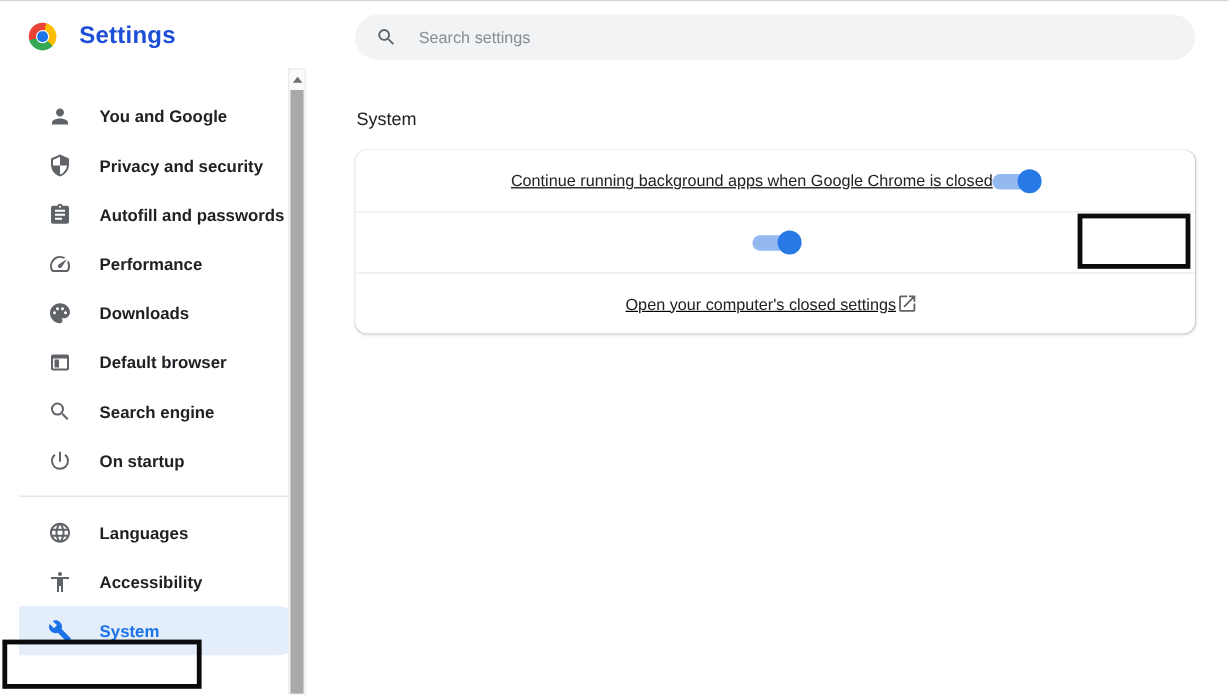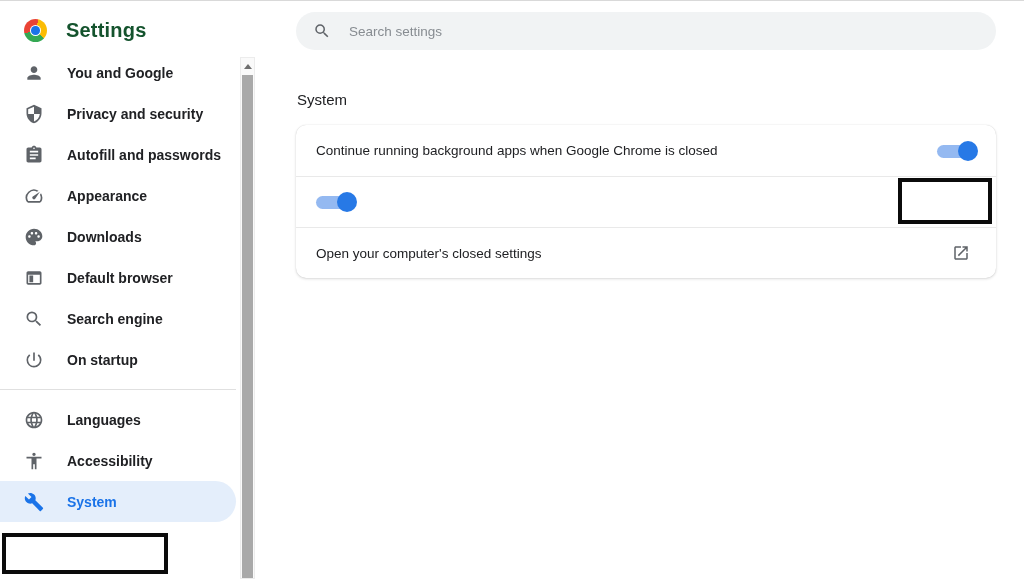--- a/index.html
+++ b/index.html
@@ -11,23 +11,23 @@
   .top-edge{position:absolute;top:0;left:0;right:0;height:1px;background:#d9d9d9;}
 
   
   .sidebar{position:absolute;left:0;top:0;width:256px;height:100%;}
   .sidebar-header{position:absolute;top:19px;left:24px;display:flex;align-items:center;gap:19px;}
   .chrome-logo{width:23px;height:23px;border-radius:50%;flex:none;
     background:conic-gradient(from 255deg,#ea4335 0 120deg,#fbbc04 120deg 240deg,#34a853 240deg 360deg);
     display:flex;align-items:center;justify-content:center;}
   .chrome-logo .ring{width:11.5px;height:11.5px;border-radius:50%;background:#fff;display:flex;align-items:center;justify-content:center;}
   .chrome-logo .core{width:8.5px;height:8.5px;border-radius:50%;background:#1a73e8;}
-  .app-title{font-size:20px;font-weight:700;color:#14532d;letter-spacing:.2px;}
-
-  .nav{position:absolute;top:52px;left:0;width:236px;}
+  .app-title{font-size:20px;font-weight:700;color:#1d4ed8;letter-spacing:.2px;}
+
+  .nav{position:absolute;top:76px;left:0;width:236px;padding-left:16px;}
   .nav-item{height:41px;display:flex;align-items:center;padding-left:24px;gap:23px;
     border-radius:0 20.5px 20.5px 0;cursor:pointer;box-sizing:border-box;}
   .nav-item .icon{width:20px;height:20px;color:#5f6368;flex:none;display:flex;}
   .nav-item .icon svg{width:20px;height:20px;}
   .nav-item .label{font-size:14px;font-weight:700;color:#202124;}
   .nav-item.hovered{background:var(--hover-bg);}
   .nav-item.active{background:var(--active-bg);}
   .nav-item.active .icon{color:var(--accent);}
   .nav-item.active .label{color:var(--accent);font-weight:700;}
   .nav-divider{height:1px;background:#e0e0e0;margin:9px 0;}
@@ -46,22 +46,22 @@
   .search-pill .icon{width:18px;height:18px;color:#5f6368;flex:none;display:flex;}
   .search-pill .icon svg{width:18px;height:18px;}
   .search-pill input{border:none;background:transparent;outline:none;flex:1;
     font-family:inherit;font-size:13.5px;color:#7f1d1d;}
   .search-pill input::placeholder{color:#878c91;}
 
   .section-title{margin:42px 0 0 1px;font-size:15px;color:#202124;line-height:16px;}
 
   .card{margin-top:17px;background:#fff;border-radius:10px;
     box-shadow:0 0 1px rgba(0,0,0,.18), 0 1px 3px rgba(0,0,0,.14);}
-  .row{height:51px;display:flex;align-items:center;justify-content:space-between;
-    padding:0 18px 0 20px;box-sizing:border-box;cursor:pointer;}
+  .row{height:51px;display:flex;align-items:center;justify-content:center;
+    padding:0 18px 0 20px;box-sizing:border-box;cursor:pointer;text-decoration:underline;}
   .row + .row{border-top:1px solid #e9e9e9;}
   .row .label{font-size:13.5px;color:#202124;}
 
   .toggle{position:relative;width:41px;height:20px;flex:none;cursor:pointer;}
   .toggle .track{position:absolute;left:0;top:4px;width:36px;height:13px;border-radius:7px;background:var(--toggle-track);}
   .toggle .thumb{position:absolute;right:0;top:0;width:20px;height:20px;border-radius:50%;background:var(--toggle-thumb);}
 
   .ext-icon{width:18px;height:18px;color:#5f6368;flex:none;display:flex;cursor:pointer;margin-right:8px;}
   .ext-icon svg{width:18px;height:18px;}
 
@@ -108,21 +108,21 @@
           </svg>
         </span>
         <span class="label">Autofill and passwords</span>
       </div>
       <div class="nav-item">
         <span class="icon">
           <svg viewBox="0 0 24 24">
             <path d="M20.38 8.57l-1.23 1.85a8 8 0 0 1-.22 7.58H5.07A8 8 0 0 1 15.58 6.85l1.85-1.23A10 10 0 0 0 3.35 19a2 2 0 0 0 1.72 1h13.85a2 2 0 0 0 1.74-1 10 10 0 0 0-.27-10.44zm-9.79 6.84a2 2 0 0 0 2.83 0l5.66-8.49-8.49 5.66a2 2 0 0 0 0 2.83z" fill="currentColor"></path>
           </svg>
         </span>
-        <span class="label">Appearance</span>
+        <span class="label">Performance</span>
       </div>
       <div class="nav-item">
         <span class="icon">
           <svg viewBox="0 0 24 24">
             <path d="M12 2C6.49 2 2 6.49 2 12s4.49 10 10 10c1.38 0 2.5-1.12 2.5-2.5 0-.61-.23-1.2-.64-1.67-.08-.1-.13-.21-.13-.33 0-.28.22-.5.5-.5H16c3.31 0 6-2.69 6-6 0-4.96-4.49-9-10-9zm5.5 11c-.83 0-1.5-.67-1.5-1.5s.67-1.5 1.5-1.5 1.5.67 1.5 1.5-.67 1.5-1.5 1.5zm-3-4c-.83 0-1.5-.67-1.5-1.5S13.67 6 14.5 6s1.5.67 1.5 1.5S15.33 9 14.5 9zM5 11.5c0-.83.67-1.5 1.5-1.5s1.5.67 1.5 1.5S7.33 13 6.5 13 5 12.33 5 11.5zm6-4c0 .83-.67 1.5-1.5 1.5S8 8.33 8 7.5 8.67 6 9.5 6s1.5.67 1.5 1.5z" fill="currentColor"></path>
           </svg>
         </span>
         <span class="label">Downloads</span>
       </div>
       <div class="nav-item">

